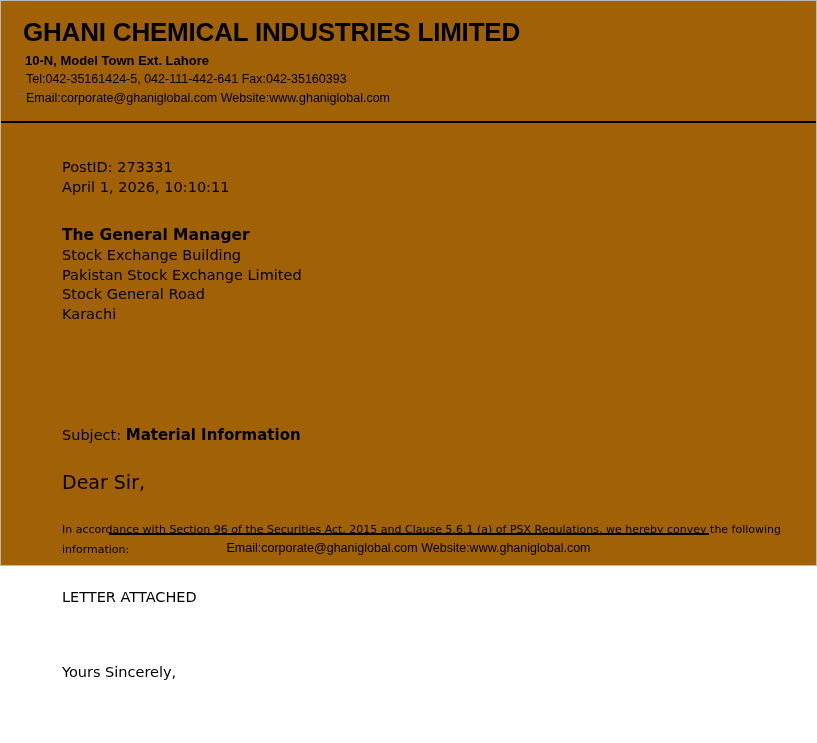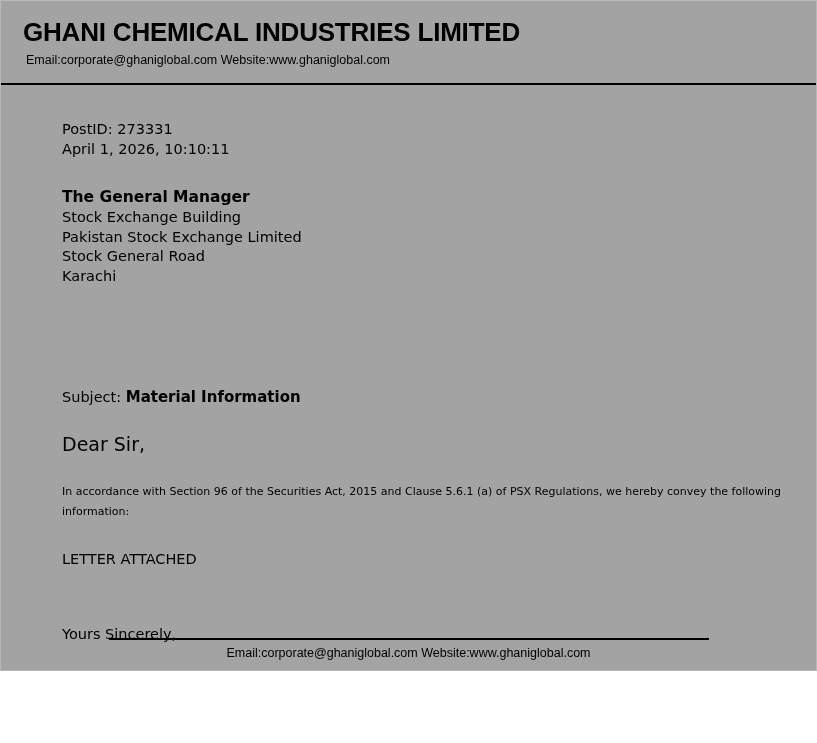--- a/index.html
+++ b/index.html
@@ -11,24 +11,24 @@
     height: 743px;
     background: #ffffff;
     font-family: "DejaVu Sans", sans-serif;
     color: #000000;
     overflow: hidden;
     position: relative;
   }
   .page {
     position: relative;
     width: 817px;
-    height: 671px;
+    height: 566px;
     box-sizing: border-box;
     border: 1px solid #b9b9b9;
-    background: #a3a3a3;
+    background: #a16207;
   }
 
   
   .letterhead {
     padding: 10px 0 6px 22px;
   }
   .company-name {
     font-family: "Liberation Sans", sans-serif;
     font-weight: bold;
     font-size: 26px;
@@ -119,20 +119,22 @@
     line-height: 18px;
   }
 </style>
 </head>
 <body>
 
 <div class="page">
 
   <div class="letterhead">
     <div class="company-name">GHANI CHEMICAL INDUSTRIES LIMITED</div>
+    <div class="company-address">10-N, Model Town Ext.  Lahore</div>
+    <div class="company-phone">Tel:042-35161424-5, 042-111-442-641 Fax:042-35160393</div>
     <div class="company-email">Email:corporate@ghaniglobal.com Website:www.ghaniglobal.com</div>
   </div>
   <hr class="header-rule">
 
   <div class="body-area">
 
     <div class="spacer-top"></div>
 
     <div class="meta-line">PostID: 273331</div>
     <div class="meta-line">April 1, 2026, 10:10:11</div>

